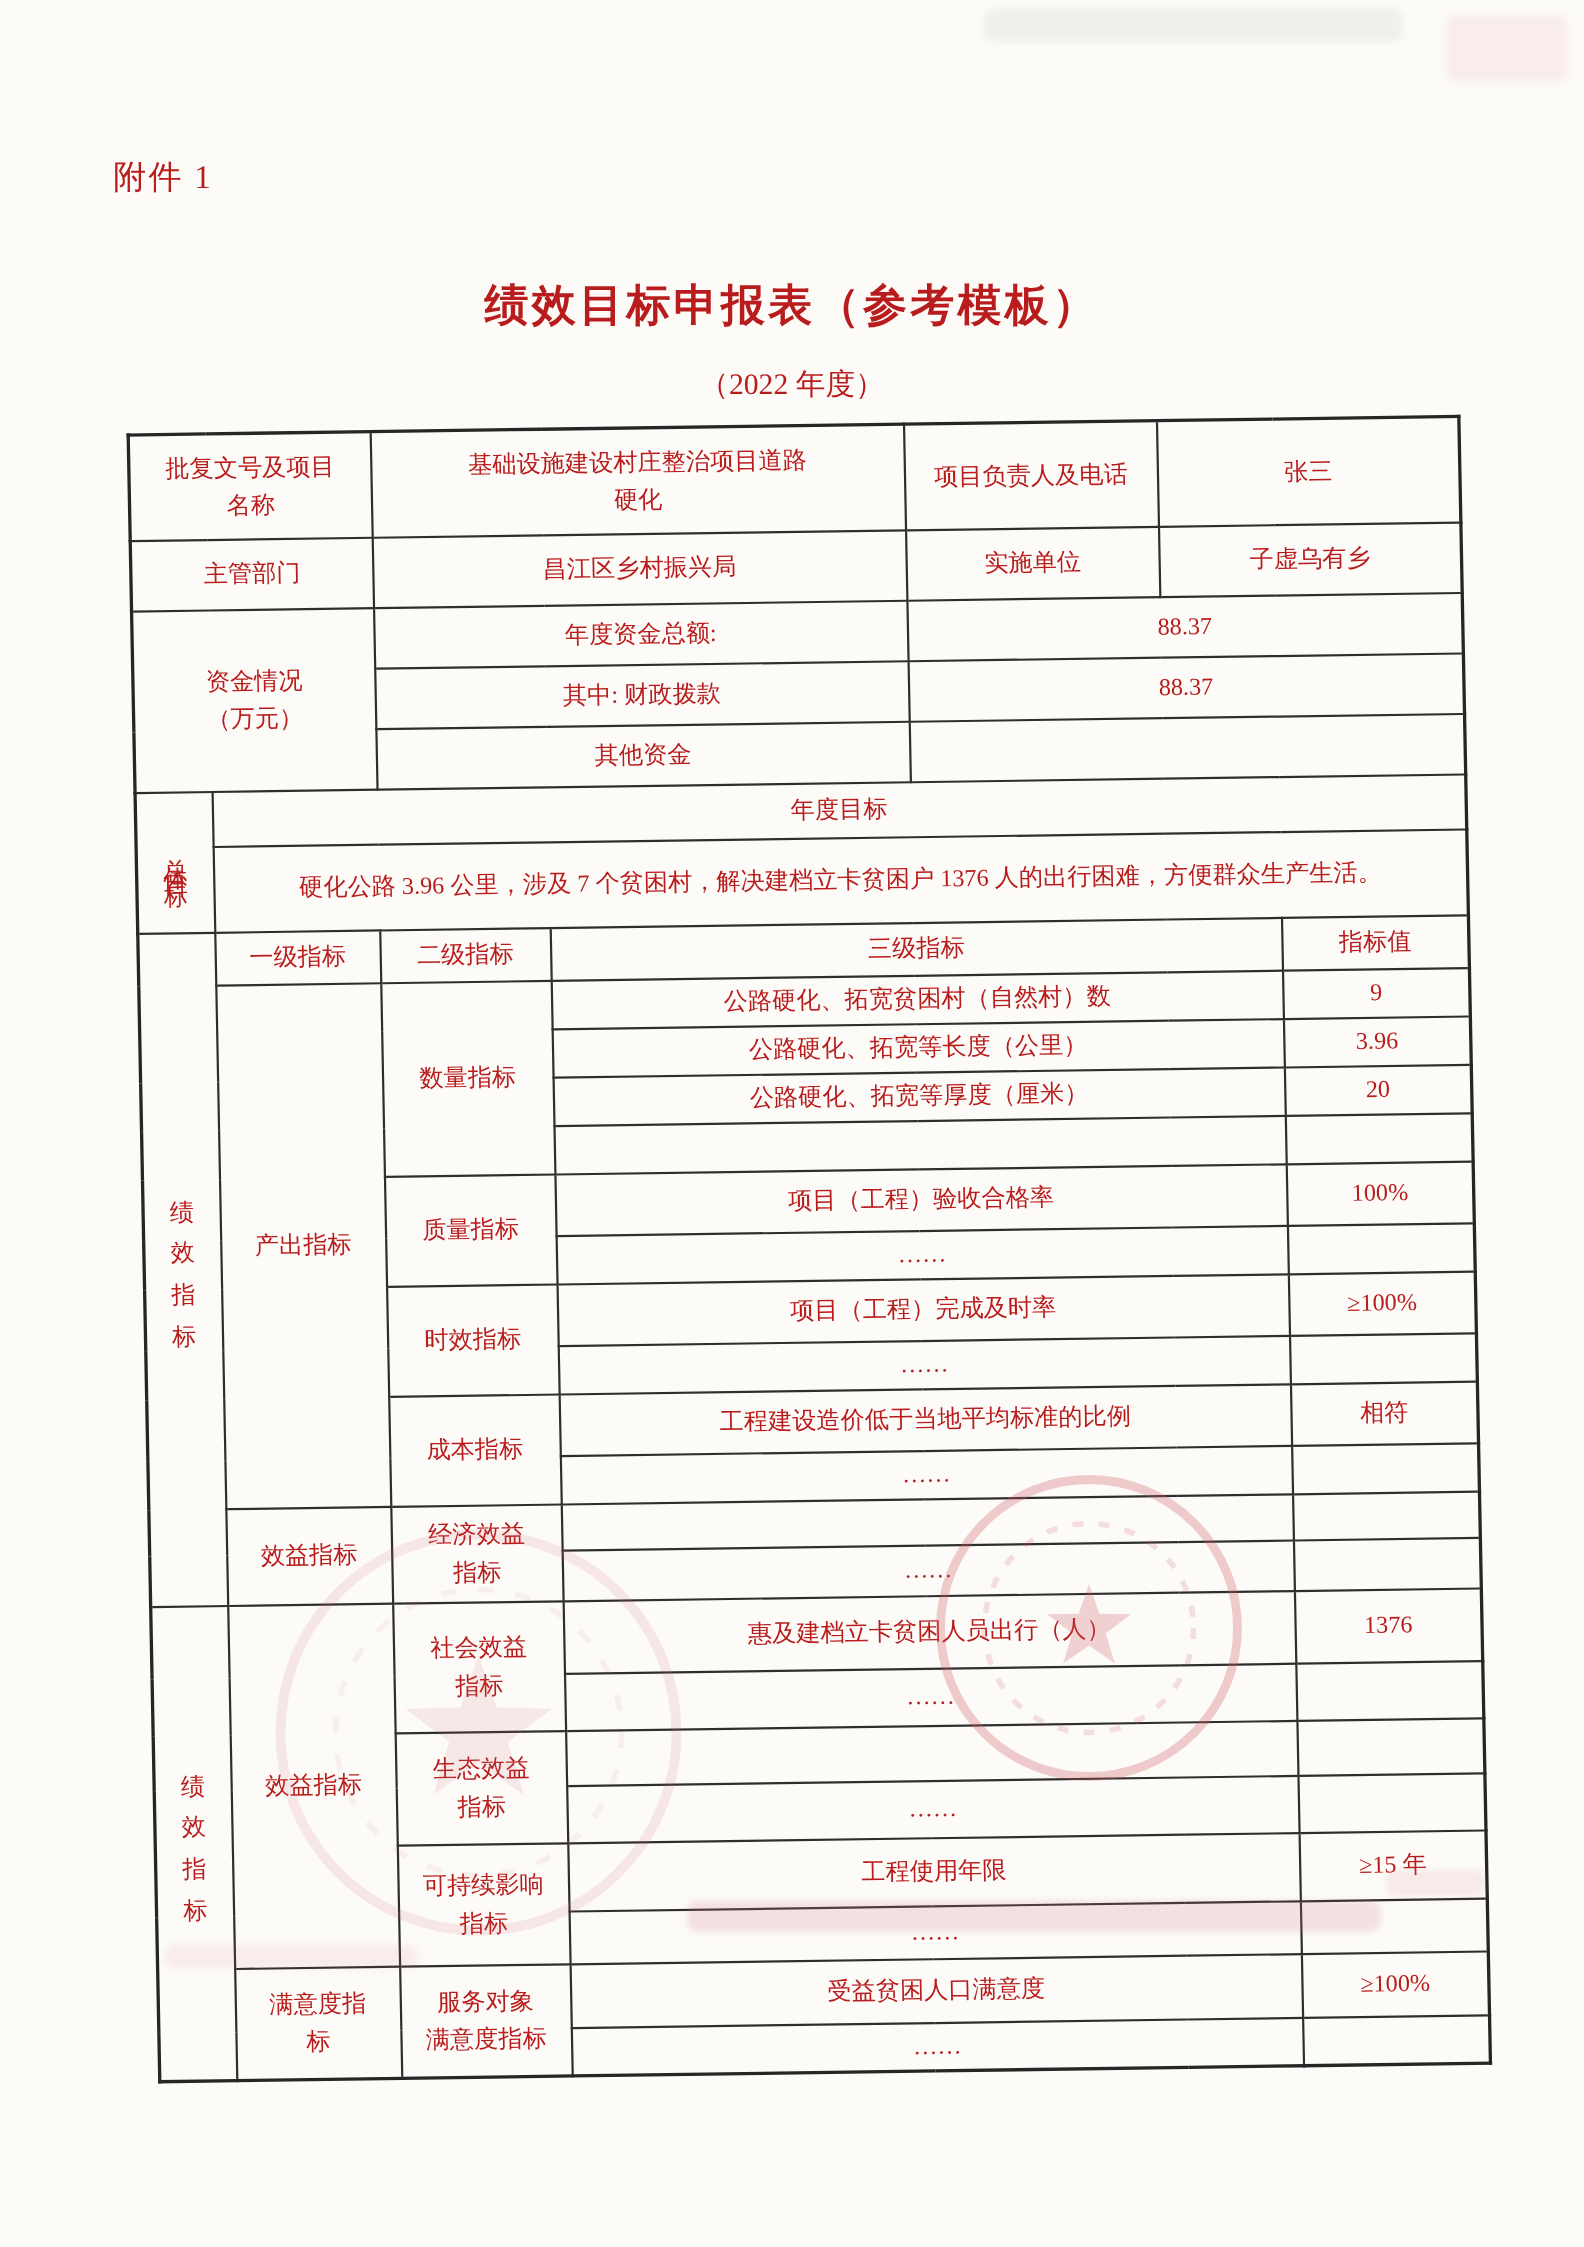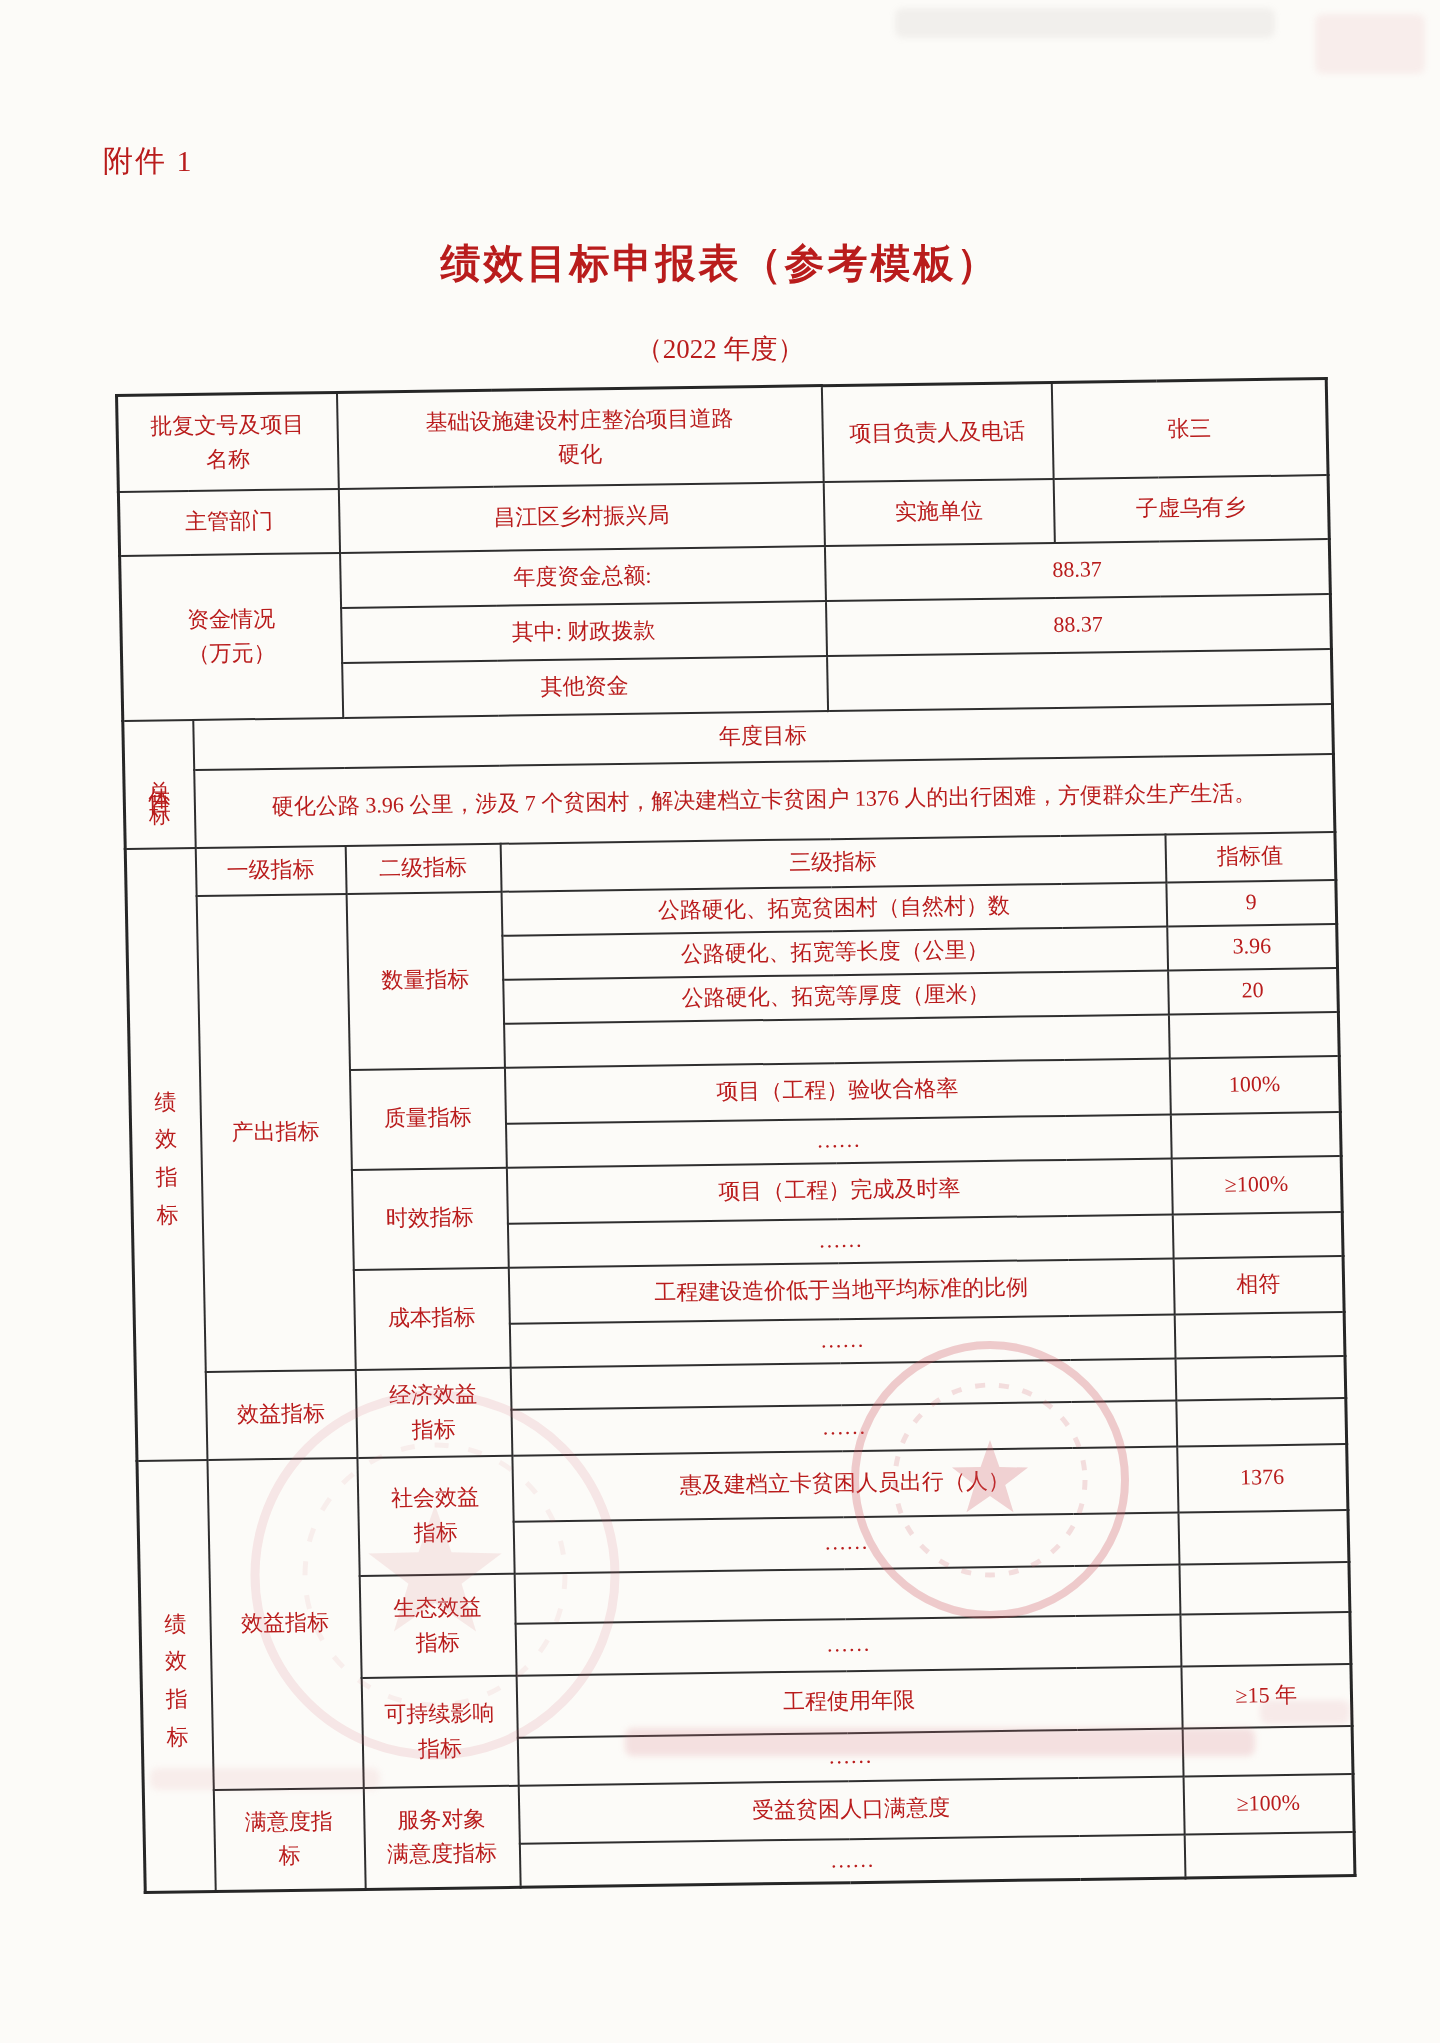--- a/index.html
+++ b/index.html
@@ -3,21 +3,21 @@
 <meta charset="utf-8">
 <style>
   html,body{margin:0;padding:0;background:#d9d9d6;}
   .page{
     position:relative;width:1440px;height:2043px;margin:0 auto;
     background:#fcfbf8;overflow:hidden;
     font-family:Liberation Serif, serif;
     color:#b91c1c;
   }
   .attachment{position:absolute;left:103px;top:141px;font-size:30px;letter-spacing:2px;}
-  .doc-title{position:absolute;left:0;top:236px;width:1440px;text-align:center;
+  .doc-title{position:absolute;left:0;top:250px;width:1440px;text-align:center;
     font-size:40px;font-weight:700;letter-spacing:3px;}
   .doc-subtitle{position:absolute;left:0;top:331px;width:1440px;text-align:center;font-size:27px;}
   .form-wrap{
     position:absolute;left:115px;top:394px;
     transform:skewX(1.1deg) skewY(-0.8deg);transform-origin:0 0;
   }
   table.form{border-collapse:collapse;width:1210px;table-layout:fixed;border:3px solid #262626;}
   table.form td{
     border:2px solid #2e2e2e;font-size:22px;padding:2px 6px;
     vertical-align:middle;text-align:center;line-height:1.55;

